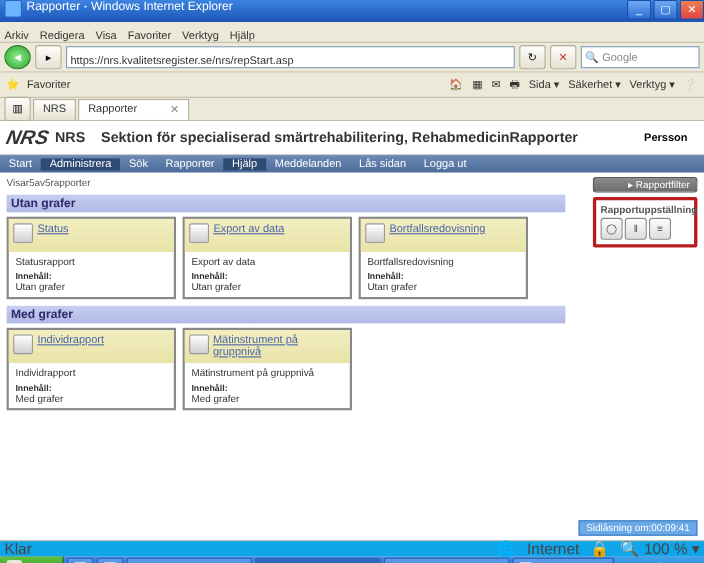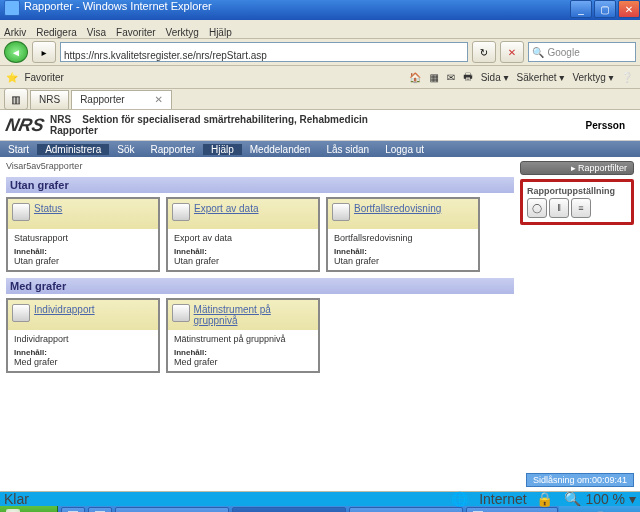--- a/index.html
+++ b/index.html
@@ -19,31 +19,31 @@
 .addr{flex:1;height:18px;background:#fff;border:1px solid #7e9db9;display:flex;align-items:flex-end;padding:0 3px;font-size:10px;color:#333}
 .search{width:100px;height:18px;background:#fff;border:1px solid #7e9db9;display:flex;align-items:center;padding:0 3px;color:#888;font-size:10px}
 .ie-tool{height:22px;background:#ece9d8;border-bottom:1px solid #c0bba8;display:flex;align-items:center;padding:0 6px;gap:6px;color:#333}
 .ie-tool .right{margin-left:auto;display:flex;gap:8px;align-items:center}
 .tabstrip{height:20px;background:#ece9d8;border-bottom:1px solid #c0bba8;display:flex;align-items:center;padding-left:4px;gap:2px}
 .tab{height:18px;background:linear-gradient(#fff,#e6e2d0);border:1px solid #b5b09c;border-bottom:none;padding:0 8px;display:flex;align-items:center;font-size:10px;color:#333}
 .tab.active{background:#fff}
 
 .nrs-head{height:30px;background:#fff;display:flex;align-items:center;border-bottom:1px solid #ccc}
 .nrs-logo{font-style:italic;font-weight:bold;font-size:18px;color:#333;transform:skewX(-12deg);padding:0 6px}
-.nrs-titles{display:flex;flex-direction:column;font-size:10px;color:#333;line-height:1.1}
+.nrs-titles{display:flex;flex-direction:row;font-size:13px;color:#333;line-height:1.1}
 .nrs-titles .t1{font-weight:bold}
 .nrs-user{margin-left:auto;padding-right:15px;font-weight:bold}
 
 .nrs-nav{height:16px;background:linear-gradient(#6d89b3,#4d6c9b);display:flex;align-items:center;color:#fff;font-size:10px}
 .nrs-nav span{padding:0 8px}
 .nrs-nav span.active{background:#2f4a73}
 
 .content{position:relative;background:#fff;height:calc(512px - 20px - 18px - 26px - 22px - 20px - 30px - 16px - 14px - 20px);padding:4px 6px;overflow:hidden}
 .bc{font-size:9px;color:#555}
-.rside{position:absolute;right:6px;top:4px;width:114px}
+.rside{position:absolute;right:6px;top:4px;width:95px}
 .rf-btn{background:linear-gradient(#8a8a8a,#6c6c6c);color:#fff;font-size:9px;border:1px solid #555;border-radius:3px;padding:1px 6px;text-align:right;margin-bottom:4px}
 .rf-box{border:3px solid #b91c1c;padding:4px;border-radius:2px}
 .rf-box .ttl{font-size:9px;color:#555;font-weight:bold}
 .rf-btns{display:flex;gap:2px;margin-top:2px}
 .rf-btns .b{width:18px;height:18px;border:1px solid #888;border-radius:3px;background:linear-gradient(#fdfdfd,#ddd);display:flex;align-items:center;justify-content:center;font-size:9px;color:#444}
 .section-h{height:16px;background:linear-gradient(#c8cef0,#b0b8e6);color:#2b2b6b;font-weight:bold;font-size:11px;padding:0 4px;display:flex;align-items:center;margin-top:6px;width:500px}
 .cards{display:flex;gap:6px;margin-top:4px}
 .card{width:150px;border:2px solid #888;background:#fff}
 .card-h{height:22px;background:linear-gradient(#f2eec0,#e9e3a8);display:flex;align-items:flex-start;padding:4px 4px;gap:4px}
 .card-ico{width:16px;height:16px;background:linear-gradient(#fff,#cfcfcf);border:1px solid #999;border-radius:2px}

